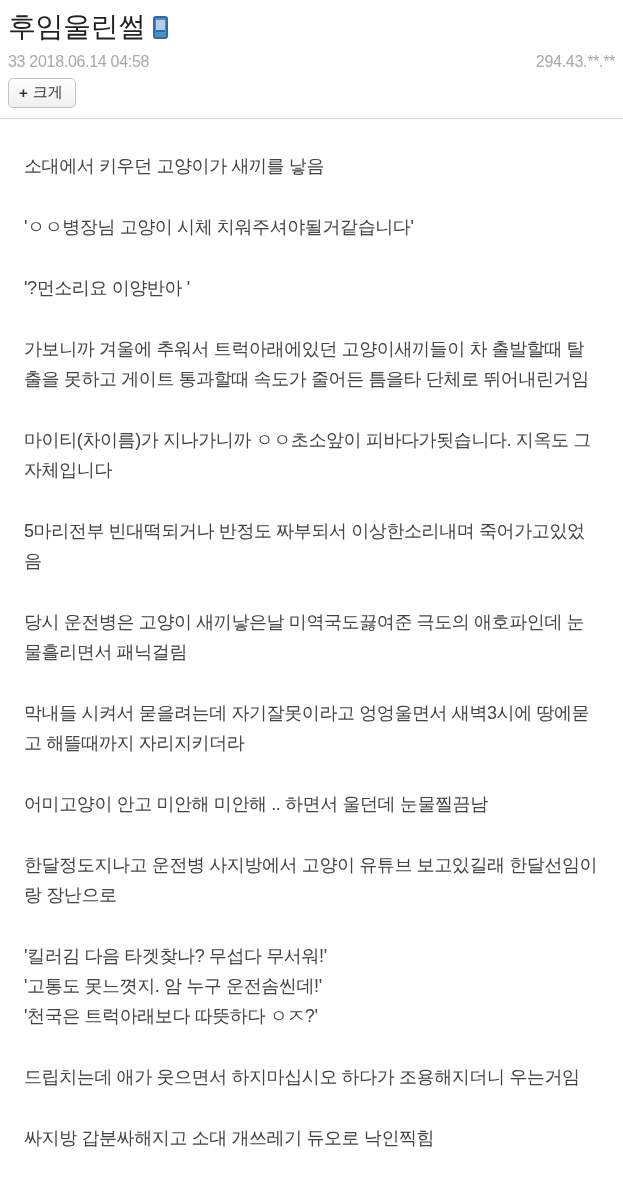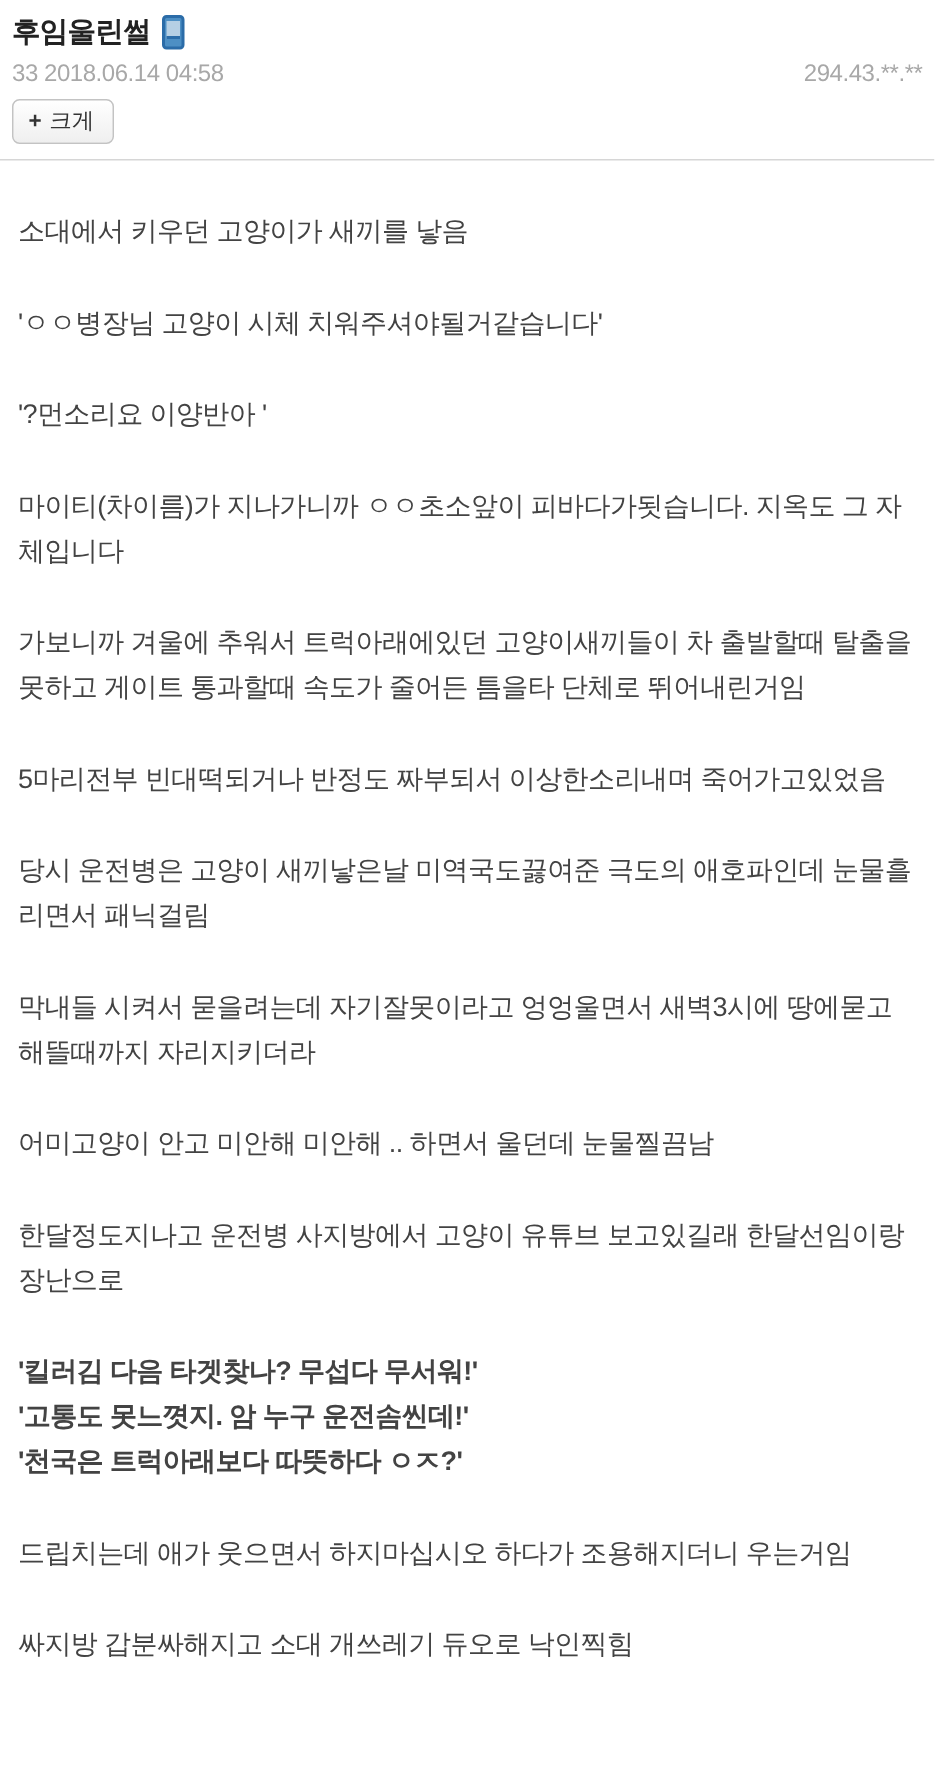--- a/index.html
+++ b/index.html
@@ -18,22 +18,22 @@
   .post-header {
     padding: 6px 8px 0 8px;
   }
   .title-row {
     display: flex;
     align-items: center;
     gap: 7px;
     padding-top: 2px;
   }
   .post-title {
-    font-size: 19px;
-    font-weight: bold;
+    font-size: 28px;
+    font-weight: normal;
     color: #222;
     letter-spacing: -0.5px;
   }
   
   .phone-icon {
     display: inline-block;
     width: 15px;
     height: 23px;
     background: #4d8fc4;
     border: 2px solid #2b6ca8;
@@ -81,22 +81,22 @@
   }
   
   .post-body {
     padding: 1px 8px 18px 8px;
     font-size: 18px;
     line-height: 30px;
     color: #434343;
     letter-spacing: -0.4px;
     word-break: break-all;
   }
-  .post-body p { margin: 31px 4px; }
-  .post-body p.multiline { white-space: pre-line; font-weight: bold; }
+  .post-body p { margin: 31px 16px; }
+  .post-body p.multiline { white-space: pre-line; }
 </style>
 </head>
 <body>
 
 <div class="page">
 
   <header class="post-header">
     <div class="title-row">
       <h1 class="post-title">후임울린썰</h1>
       <span class="phone-icon">
@@ -116,22 +116,22 @@
       </button>
     </div>
   </header>
 
   <hr class="divider">
 
   <main class="post-body">
     <p>소대에서 키우던 고양이가 새끼를 낳음</p>
     <p>'ㅇㅇ병장님 고양이 시체 치워주셔야될거같습니다'</p>
     <p>'?먼소리요 이양반아 '</p>
+    <p>가보니까 겨울에 추워서 트럭아래에있던 고양이새끼들이 차 출발할때 탈출을 못하고 게이트 통과할때 속도가 줄어든 틈을타 단체로 뛰어내린거임</p>
     <p>마이티(차이름)가 지나가니까 ㅇㅇ초소앞이 피바다가됫습니다. 지옥도 그 자체입니다</p>
-    <p>가보니까 겨울에 추워서 트럭아래에있던 고양이새끼들이 차 출발할때 탈출을 못하고 게이트 통과할때 속도가 줄어든 틈을타 단체로 뛰어내린거임</p>
     <p>5마리전부 빈대떡되거나 반정도 짜부되서 이상한소리내며 죽어가고있었음</p>
     <p>당시 운전병은 고양이 새끼낳은날 미역국도끓여준 극도의 애호파인데 눈물흘리면서 패닉걸림</p>
     <p>막내들 시켜서 묻을려는데 자기잘못이라고 엉엉울면서 새벽3시에 땅에묻고 해뜰때까지 자리지키더라</p>
     <p>어미고양이 안고 미안해 미안해 .. 하면서 울던데 눈물찔끔남</p>
     <p>한달정도지나고 운전병 사지방에서 고양이 유튜브 보고있길래 한달선임이랑 장난으로</p>
     <p class="multiline">'킬러김 다음 타겟찾나? 무섭다 무서워!'
 '고통도 못느꼇지. 암 누구 운전솜씬데!'
 '천국은 트럭아래보다 따뜻하다 ㅇㅈ?'</p>
     <p>드립치는데 애가 웃으면서 하지마십시오 하다가 조용해지더니 우는거임</p>
     <p>싸지방 갑분싸해지고 소대 개쓰레기 듀오로 낙인찍힘</p>

